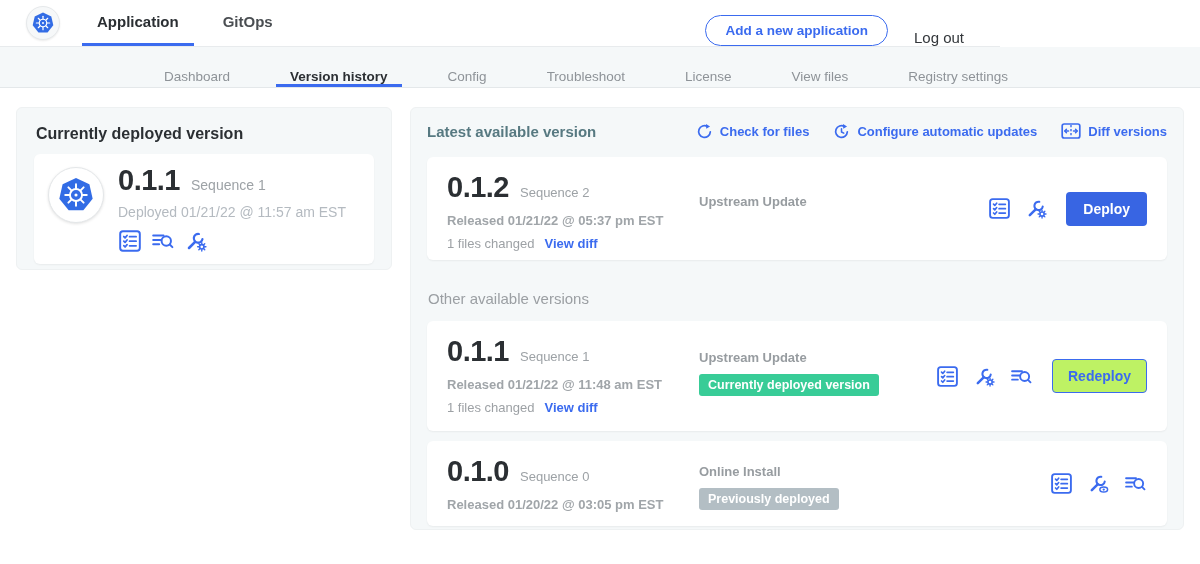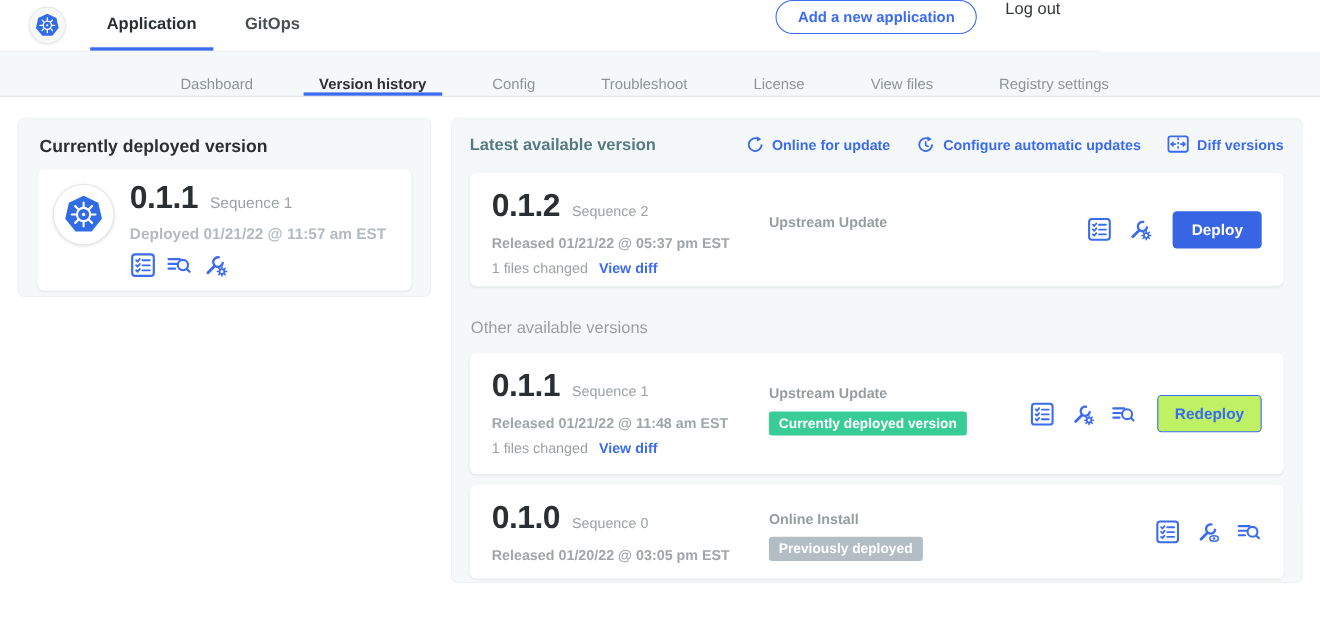--- a/index.html
+++ b/index.html
@@ -9,21 +9,21 @@
   
   .topnav { position:absolute; left:0; top:0; width:1000px; height:47px; background:#fff;
             border-bottom:1px solid #e8ebed; display:flex; align-items:stretch; }
   .brand { display:flex; align-items:center; padding:0 22px 0 26px; }
   .brand-circle { width:34px; height:34px; border-radius:50%; background:#f6f8f9;
                   border:1px solid #e6e9eb; display:flex; align-items:center; justify-content:center;
                   box-shadow:0 1px 2px rgba(0,0,0,.08); }
   .topnav-tab { display:flex; align-items:center; padding:0 15px; font-size:15px; font-weight:600;
                 color:#4a4e52; cursor:pointer; border-bottom:3px solid transparent; margin-right:14px; }
   .topnav-tab.active { color:#2b2f33; border-bottom-color:#3b6bef; }
-  .topnav-right { margin-left:auto; display:flex; align-items:flex-start; gap:26px; padding-right:36px; }
+  .topnav-right { margin-left:auto; display:flex; align-items:flex-end; gap:26px; padding-right:36px; }
   .btn-pill { border:1px solid #3b6bef; color:#3b6bef; background:#fff; border-radius:16px;
               font-size:13.5px; font-weight:700; padding:7px 19px; cursor:pointer;
               font-family:"Liberation Sans", sans-serif; }
   .logout { font-size:15px; color:#33373b; cursor:pointer; }
 
   
   .subnav { position:absolute; left:0; top:47px; width:1200px; height:41px; background:#f5f8f9;
             border-bottom:1px solid #e4e8ea; display:flex; align-items:flex-end; padding-left:150px; }
   .subnav-tab { display:flex; align-items:center; padding:0 14px; margin-right:32px; font-size:13.5px;
                 font-weight:500; color:#8e9398; cursor:pointer; border-bottom:3px solid transparent; }
@@ -35,21 +35,21 @@
   .deployed-title { font-size:16px; font-weight:700; color:#2b2f33; margin:2px 0 11px 2px; }
   .deployed-inner { background:#fff; border-radius:6px; box-shadow:0 1px 2px rgba(40,40,40,.06);
                     padding:11px 14px; display:flex; gap:14px; height:110px; }
   .app-logo-circle { width:56px; height:56px; border-radius:50%; background:#fff;
                      border:1px solid #e4e7e9; box-shadow:0 1px 3px rgba(0,0,0,.12);
                      display:flex; align-items:center; justify-content:center; flex:none; margin-top:2px; }
   .dep-col { display:flex; flex-direction:column; }
   .ver-line { display:flex; align-items:baseline; gap:11px; }
   .ver-big { font-size:29px; font-weight:800; color:#2b2f33; letter-spacing:-.5px; line-height:1.1; }
   .seq { font-size:14px; font-weight:500; color:#9da2a6; }
-  .dep-date { font-size:14px; font-weight:700; color:#b4bac0; margin-top:7px; }
+  .dep-date { font-size:14px; font-weight:400; color:#b4bac0; margin-top:7px; }
   .icon-row { display:flex; align-items:center; gap:9px; margin-top:9px; }
   .ic { display:block; }
   .icon-btn { cursor:pointer; display:flex; }
 
   
   .avail-panel { position:absolute; left:410px; top:107px; width:774px; height:423px;
                  background:#f5f8f9; border:1px solid #eef1f2; border-radius:6px; padding:14px 16px; }
   .avail-header { display:flex; align-items:center; }
   .avail-title { font-size:15px; font-weight:600; color:#577981; }
   .avail-actions { margin-left:auto; display:flex; align-items:center; gap:24px; }
@@ -260,21 +260,21 @@
 
     <div class="avail-header">
       <span class="avail-title">Latest available version</span>
       <div class="avail-actions">
         <span class="link-action">
           <span>
               <svg class="ic" width="17" height="17">
                 <use href="#i-refresh"></use>
               </svg>
             </span>
-          <span>Online for update</span>
+          <span>Check for files</span>
         </span>
         <span class="link-action">
           <span>
               <svg class="ic" width="17" height="17">
                 <use href="#i-schedule"></use>
               </svg>
             </span>
           <span>Configure automatic updates</span>
         </span>
         <span class="link-action">

